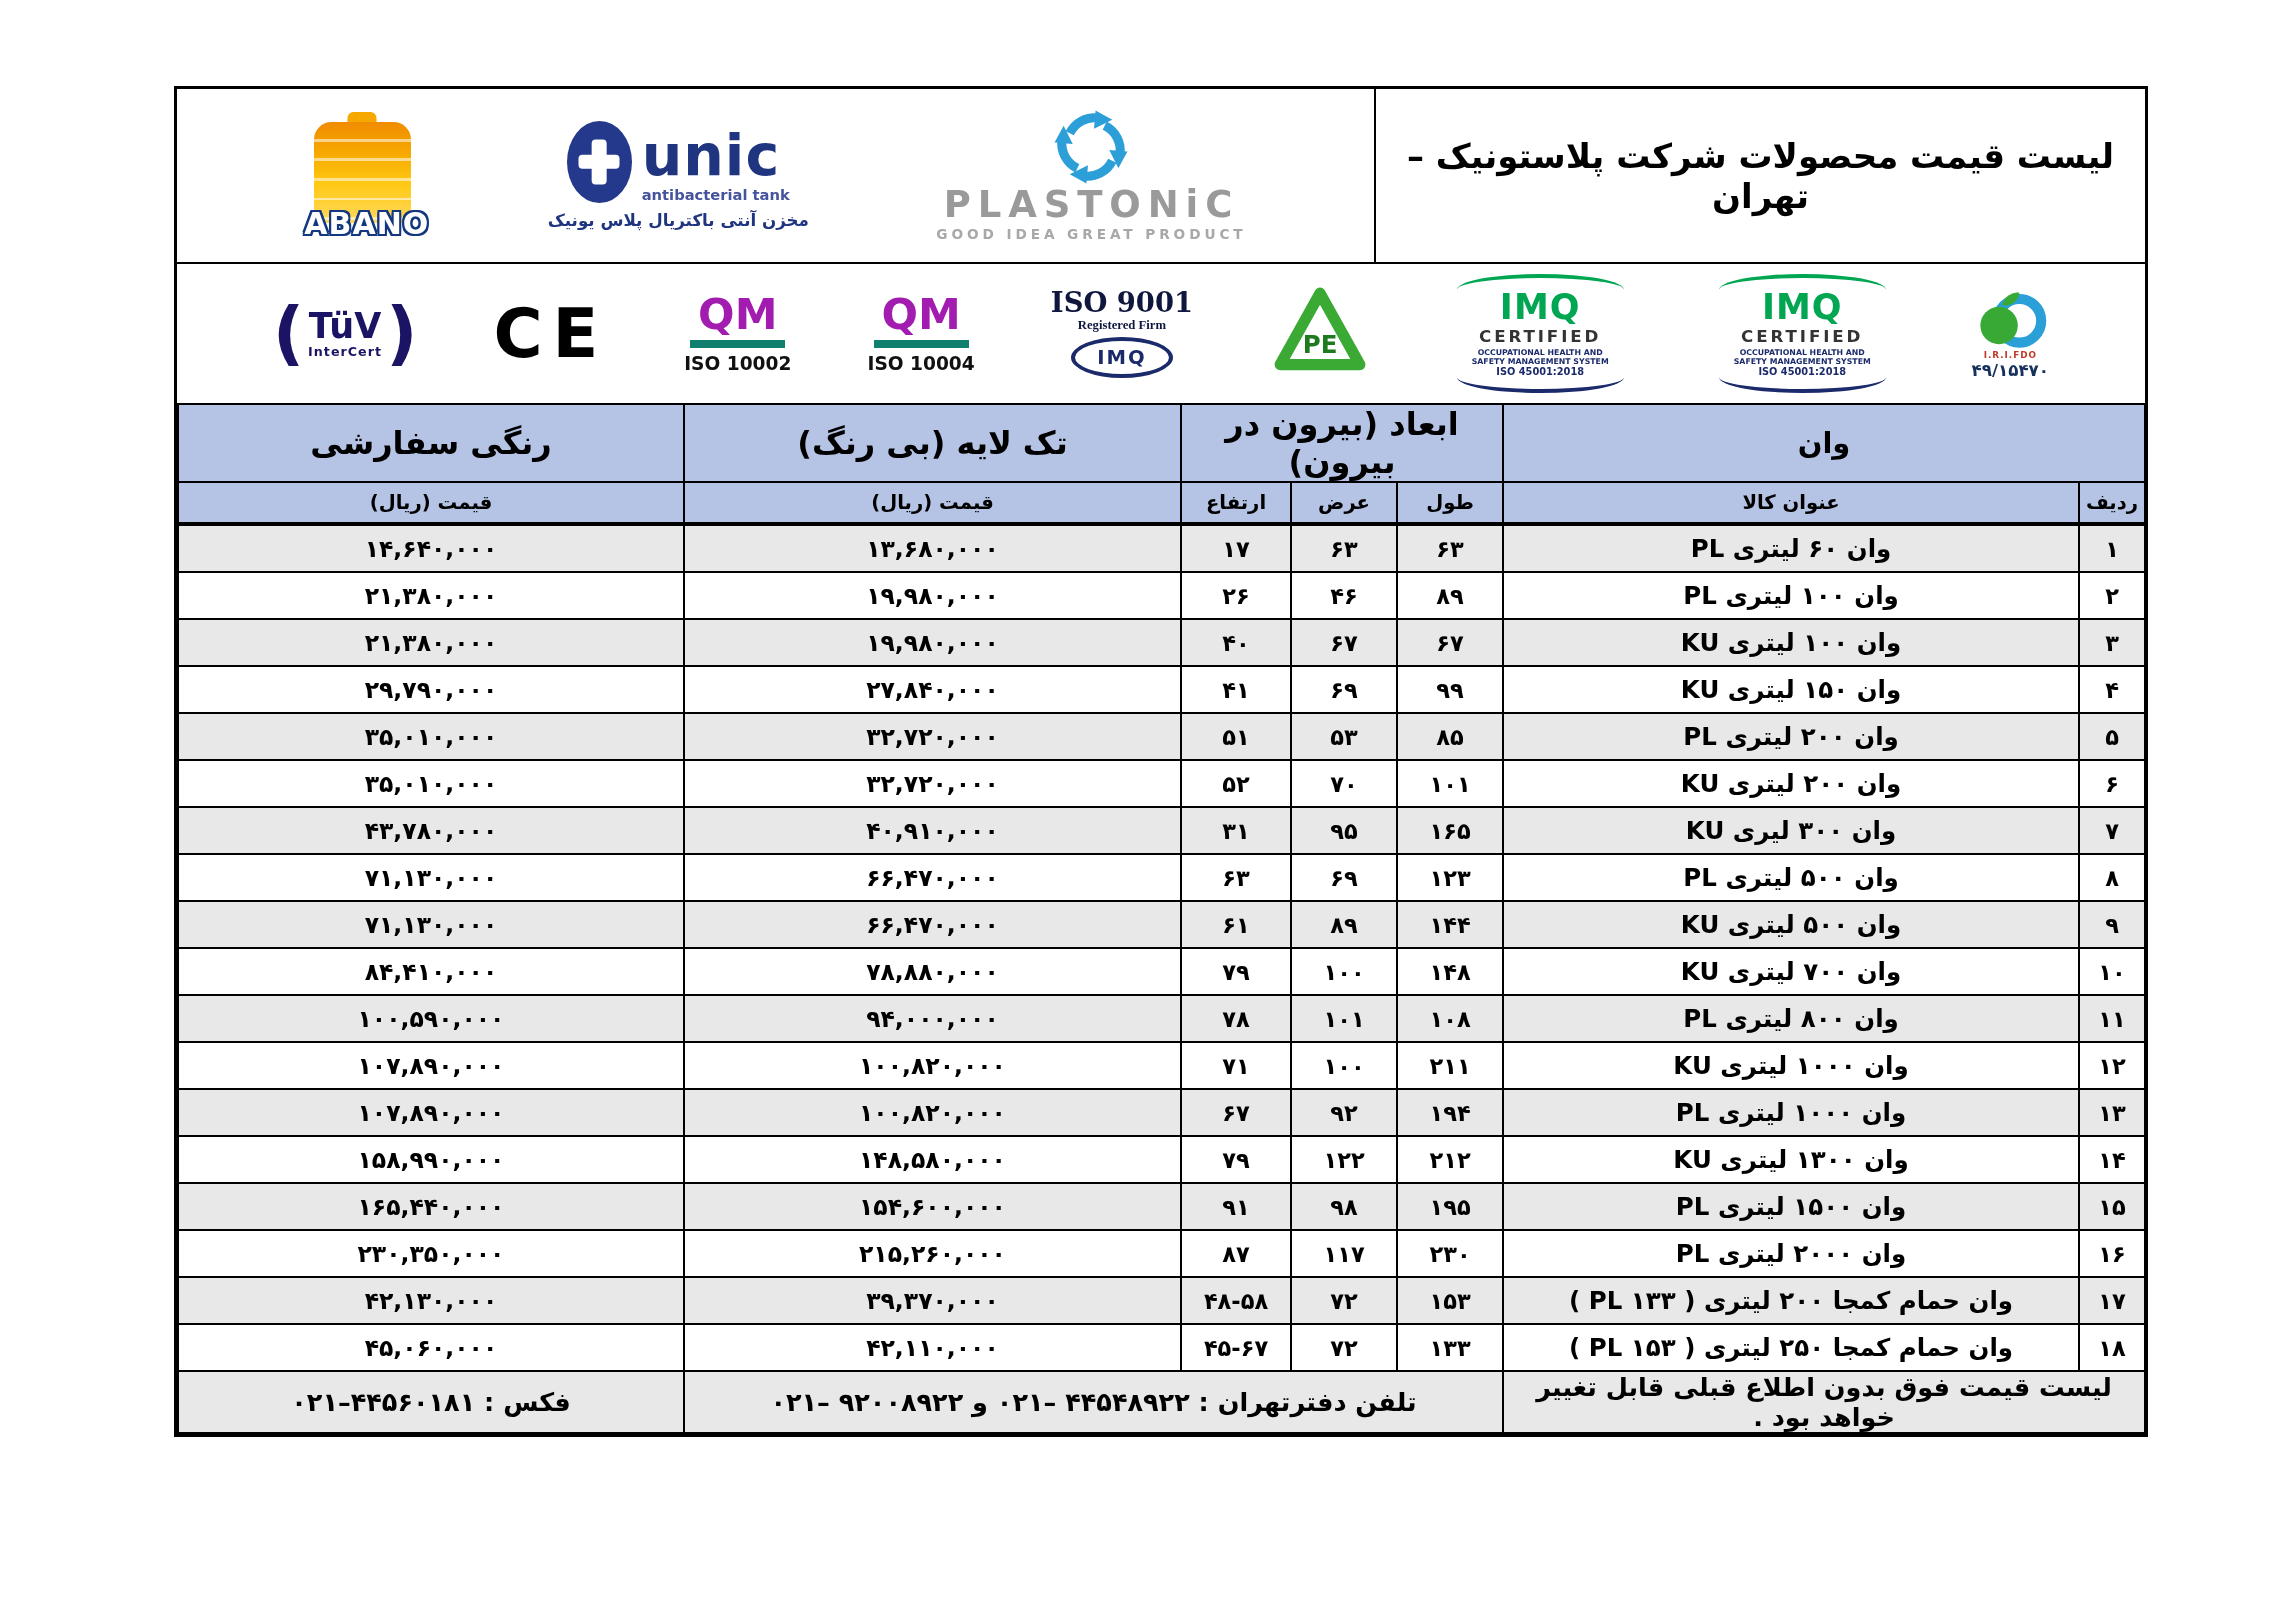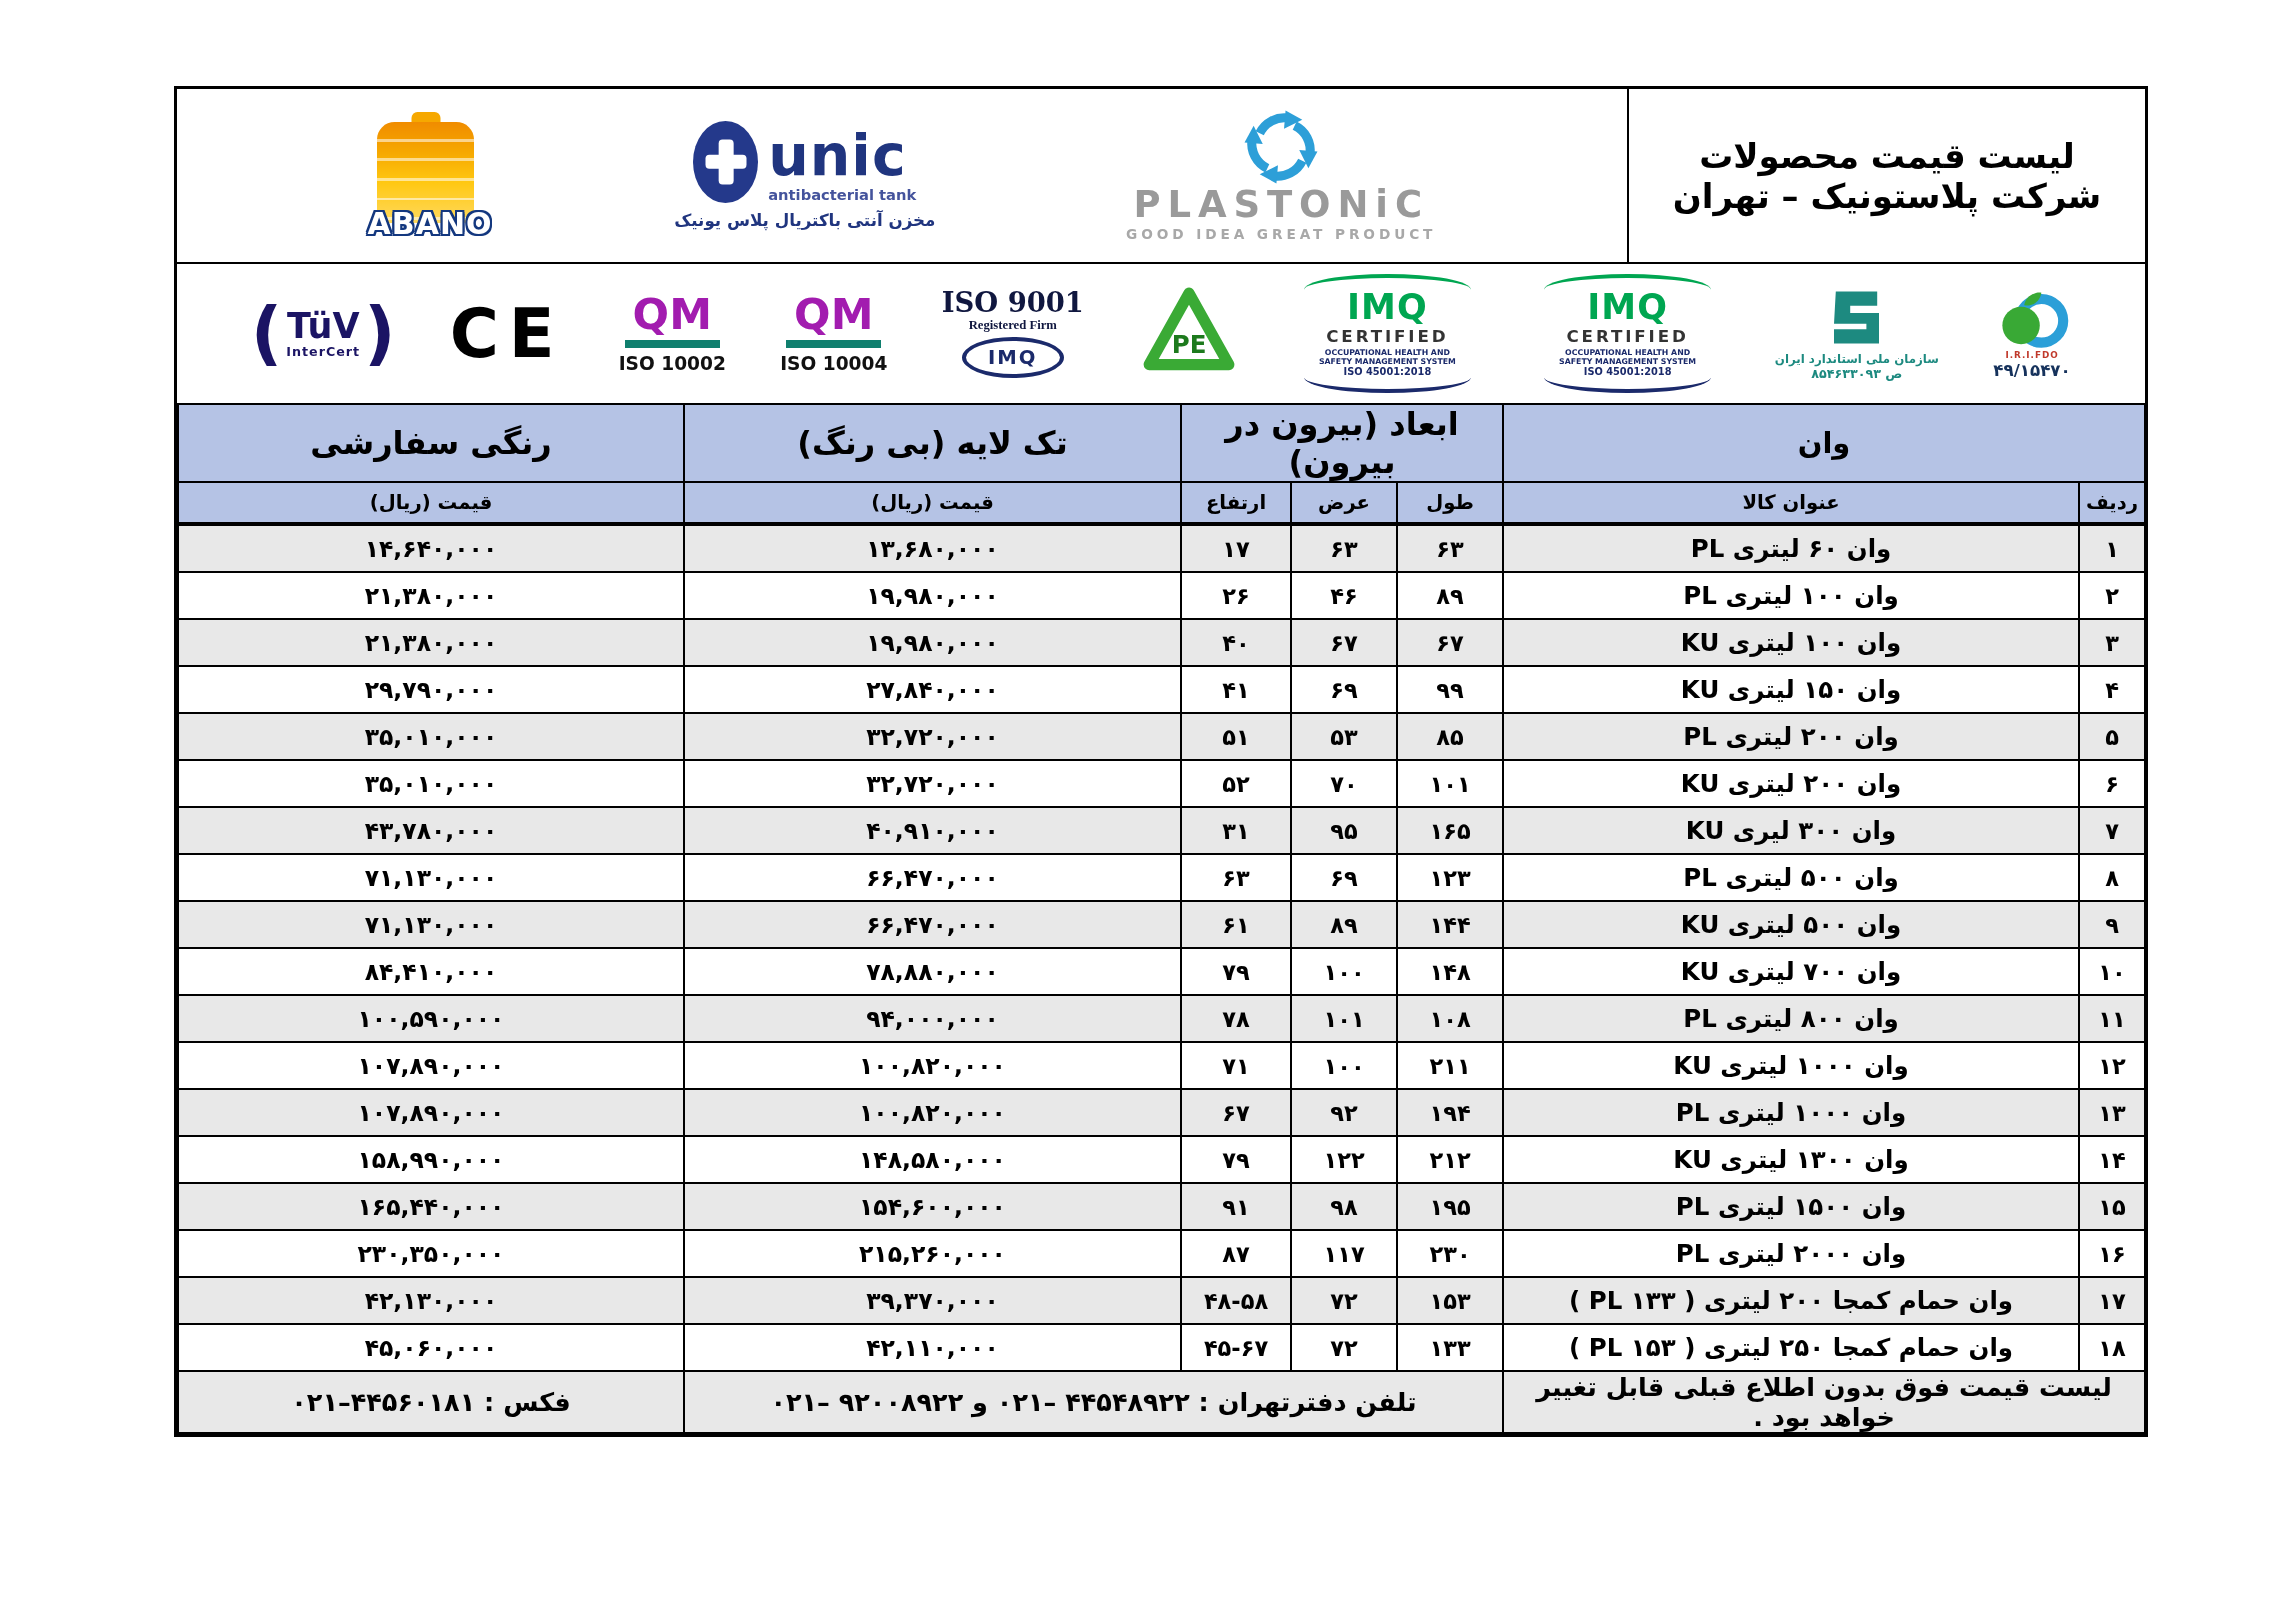--- a/index.html
+++ b/index.html
@@ -10,21 +10,21 @@
     font-weight:bold;
     color:#000;
   }
   .sheet {
     position:absolute; left:174px; top:86px; width:1974px;
     border:3.9px solid #000; box-sizing:border-box; background:#fff;
   }
   
   .hdr { display:flex; direction:rtl; height:173px; border-bottom:2.9px solid #000; }
   .hdr-title {
-    width:518px; box-sizing:border-box; border-left:2.9px solid #000;
+    width:771px; box-sizing:border-box; border-left:2.9px solid #000;
     display:flex; align-items:center; justify-content:center;
     font-size:34px; text-align:center; padding:0 13.7px;
   }
   .hdr-logos { flex:1; direction:ltr; display:flex; align-items:center; justify-content:space-evenly; }
   .hdr-date {
     width:508px; box-sizing:border-box; border-right:2.9px solid #000;
     display:flex; align-items:center; justify-content:center; font-size:30px;
   }
   
   .abano { position:relative; width:116px; height:131px; }
@@ -206,27 +206,20 @@
       <div class="imqc-arc-bot"></div>
     </div>
     <div class="cert imqc">
       <div class="imqc-arc-top"></div>
       <div class="imqc-mark">IMQ</div>
       <div class="imqc-status">CERTIFIED</div>
       <div class="imqc-scope">OCCUPATIONAL HEALTH AND SAFETY MANAGEMENT SYSTEM</div>
       <div class="imqc-standard">ISO 45001:2018</div>
       <div class="imqc-arc-bot"></div>
     </div>
-    <div class="cert isi">
-      <svg width="63" height="63" viewBox="0 0 70 70">
-        <path d="M12 6 h46 v16 h-30 v8 h32 v34 h-50 v-16 h36 v-6 h-36 z" fill="#1d8a80"></path>
-      </svg>
-      <div class="isi-sub1">سازمان ملی استاندارد ایران</div>
-      <div class="isi-sub2">ص ۸۵۴۶۳۳۰۹۳</div>
-    </div>
     <div class="cert fdo">
       <svg width="78" height="61" viewBox="0 0 100 78">
         <circle cx="62" cy="42" r="28" fill="none" stroke="#2b9fd8" stroke-width="13"></circle>
         <circle cx="36" cy="48" r="24" fill="#39a935"></circle>
         <path d="M40 22 C42 8 58 4 62 6 C60 18 50 24 40 22 Z" fill="#39a935"></path>
       </svg>
       <div class="fdo-mark">I.R.I.FDO</div>
       <div class="fdo-number">۴۹/۱۵۴۷۰</div>
     </div>
   </div>

